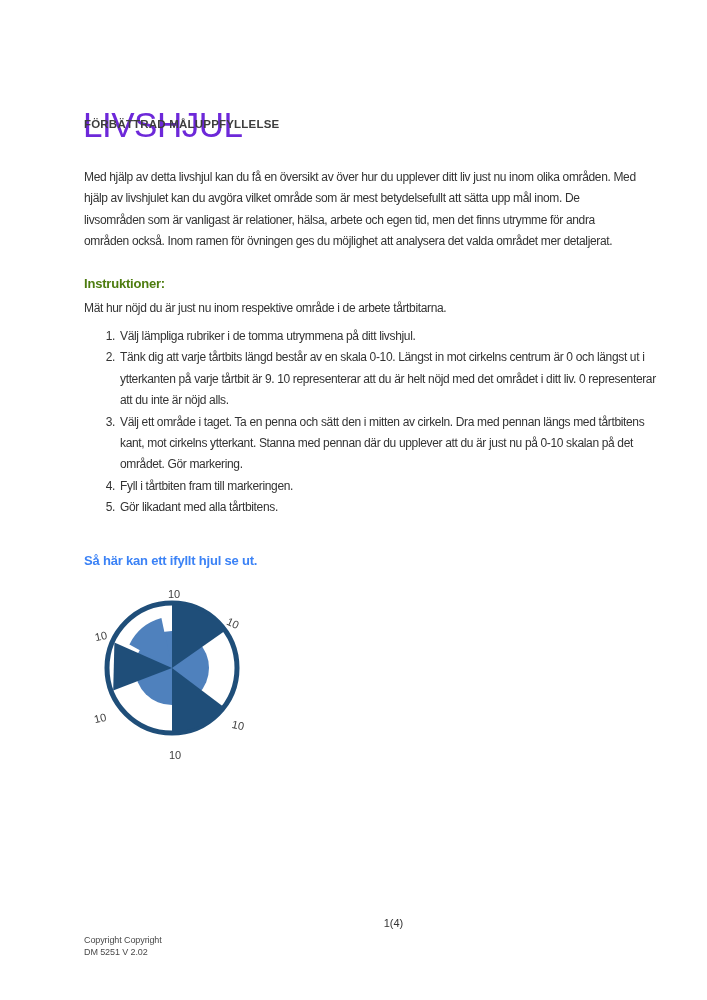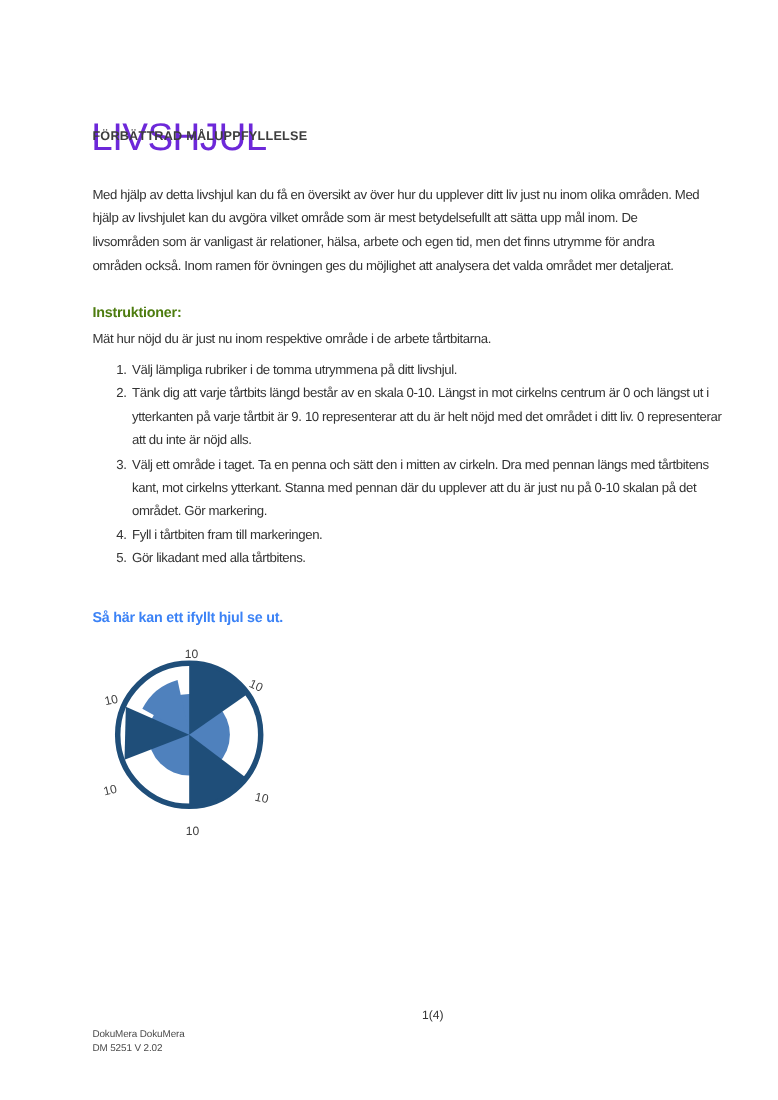--- a/index.html
+++ b/index.html
@@ -86,15 +86,15 @@
     <text class="wheel-label" x="170" y="49" text-anchor="middle" transform="rotate(24 170 45)">10</text>
     <text class="wheel-label" x="175" y="151" text-anchor="middle" transform="rotate(12 175 147)">10</text>
     <text class="wheel-label" x="112" y="181" text-anchor="middle">10</text>
     <text class="wheel-label" x="37" y="144" text-anchor="middle" transform="rotate(-13 37 140)">10</text>
     <text class="wheel-label" x="38" y="62" text-anchor="middle" transform="rotate(-12 38 58)">10</text>
   </svg>
 </div>
 
 <div class="abs footer-pageno">1(4)</div>
 <div class="abs footer-copy">
-  <div>DokuMera DokuMera</div>
+  <div>Copyright Copyright</div>
   <div>DM 5251 V 2.02</div>
 </div>
 
 </body></html>

